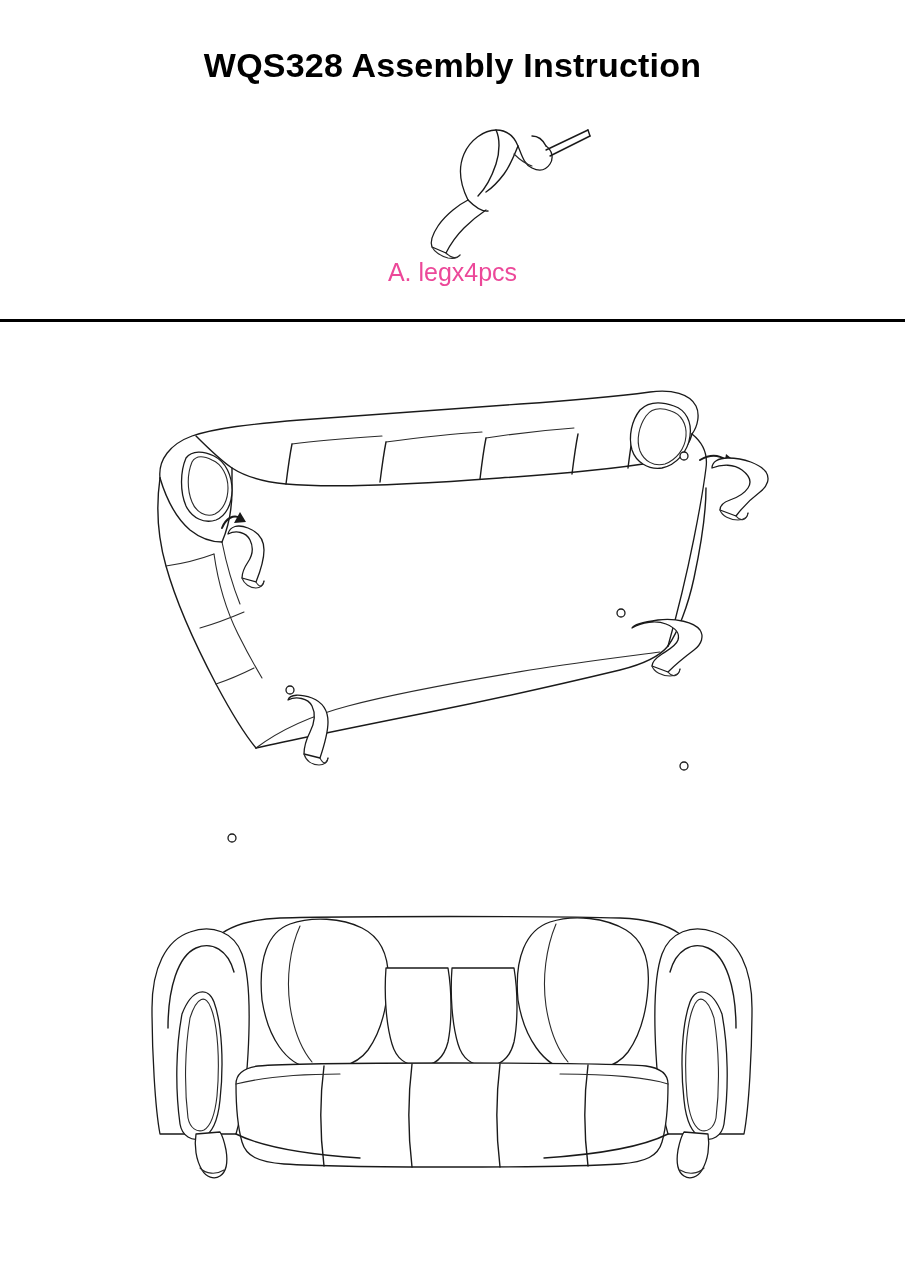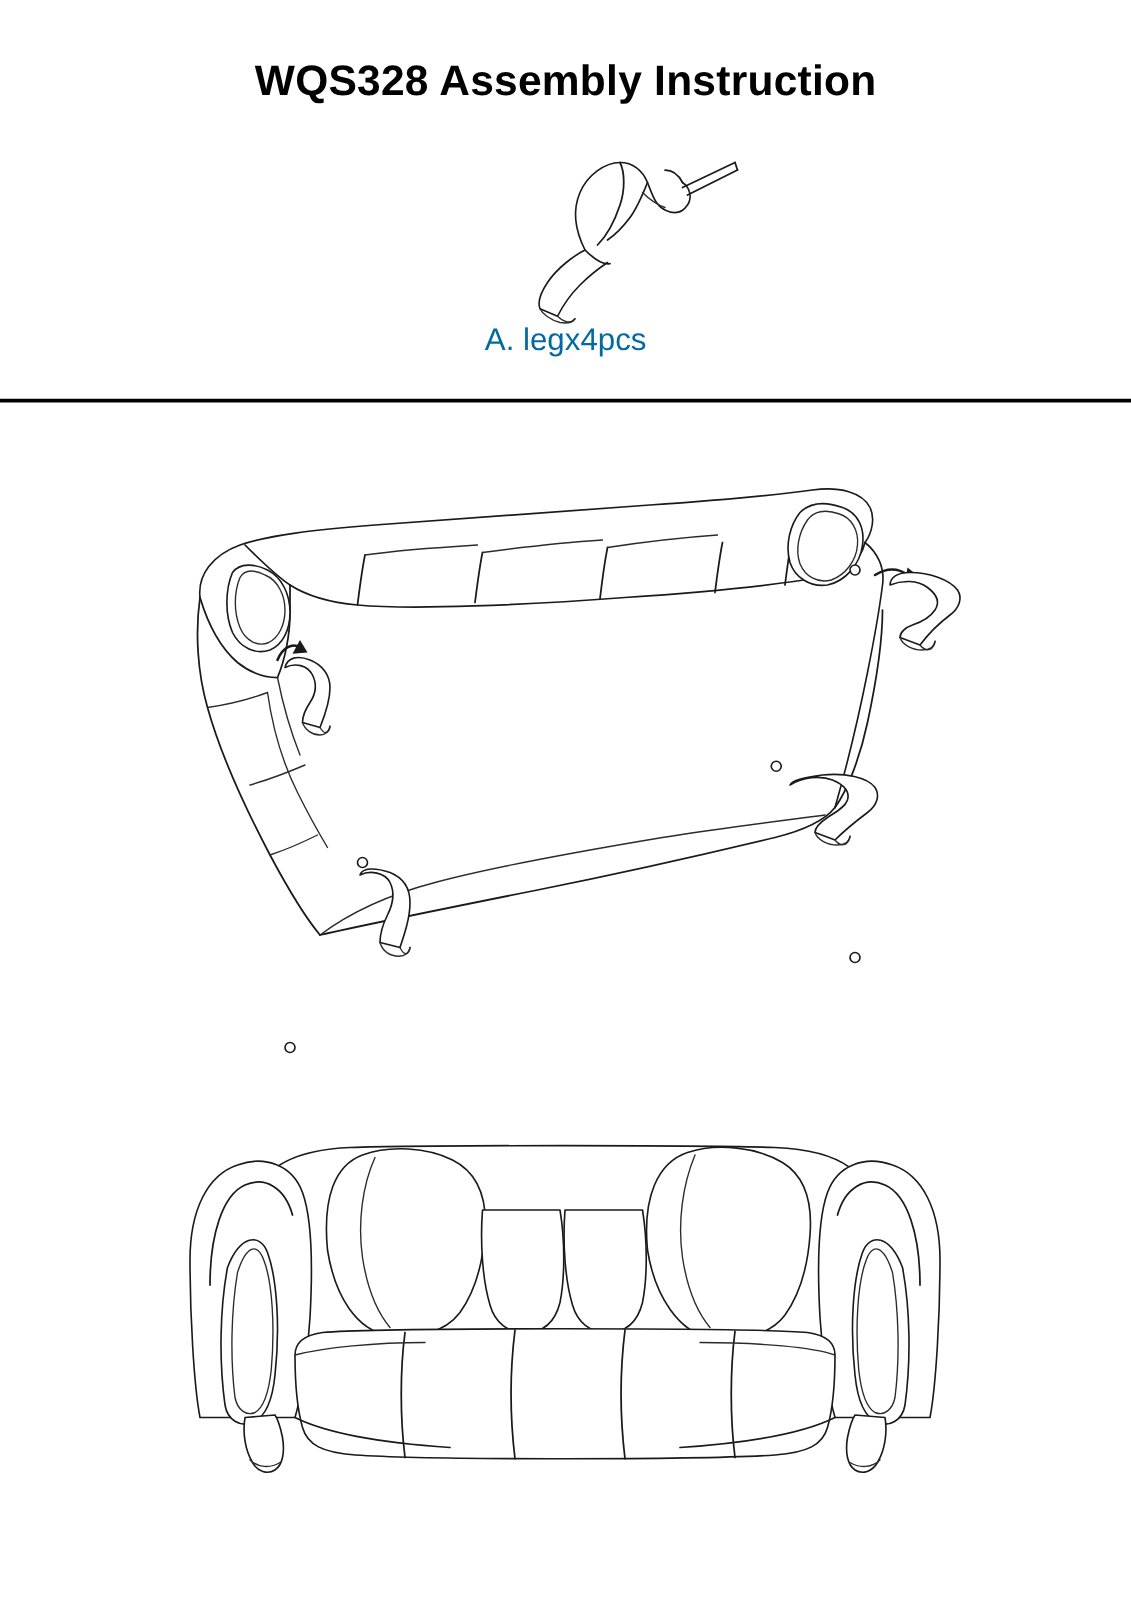--- a/index.html
+++ b/index.html
@@ -45,21 +45,21 @@
     left: 300px;
   }
   .part-label {
     position: absolute;
     top: 150px;
     left: 0;
     width: 905px;
     text-align: center;
     font-size: 25px;
     font-weight: normal;
-    color: #0369a1;
+    color: #ec4899;
   }
   .divider {
     position: absolute;
     top: 291px;
     left: 0;
     width: 905px;
     height: 3px;
     background: #000;
   }
   .step-one {

